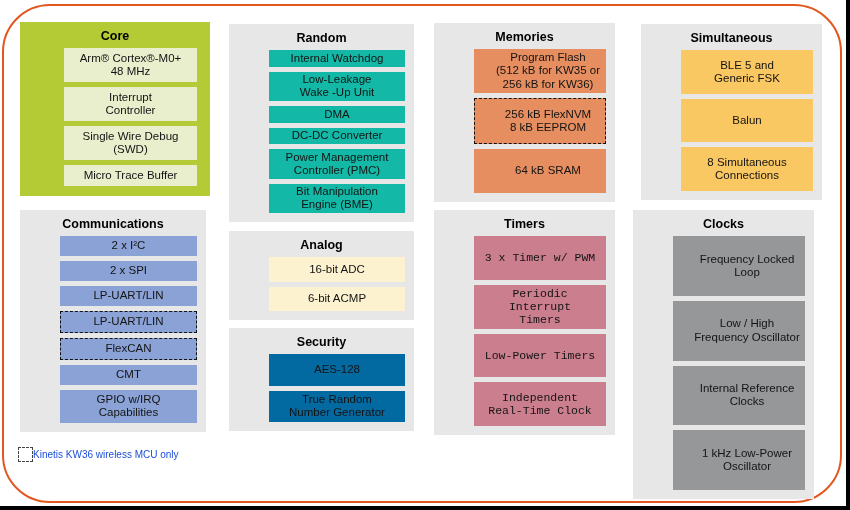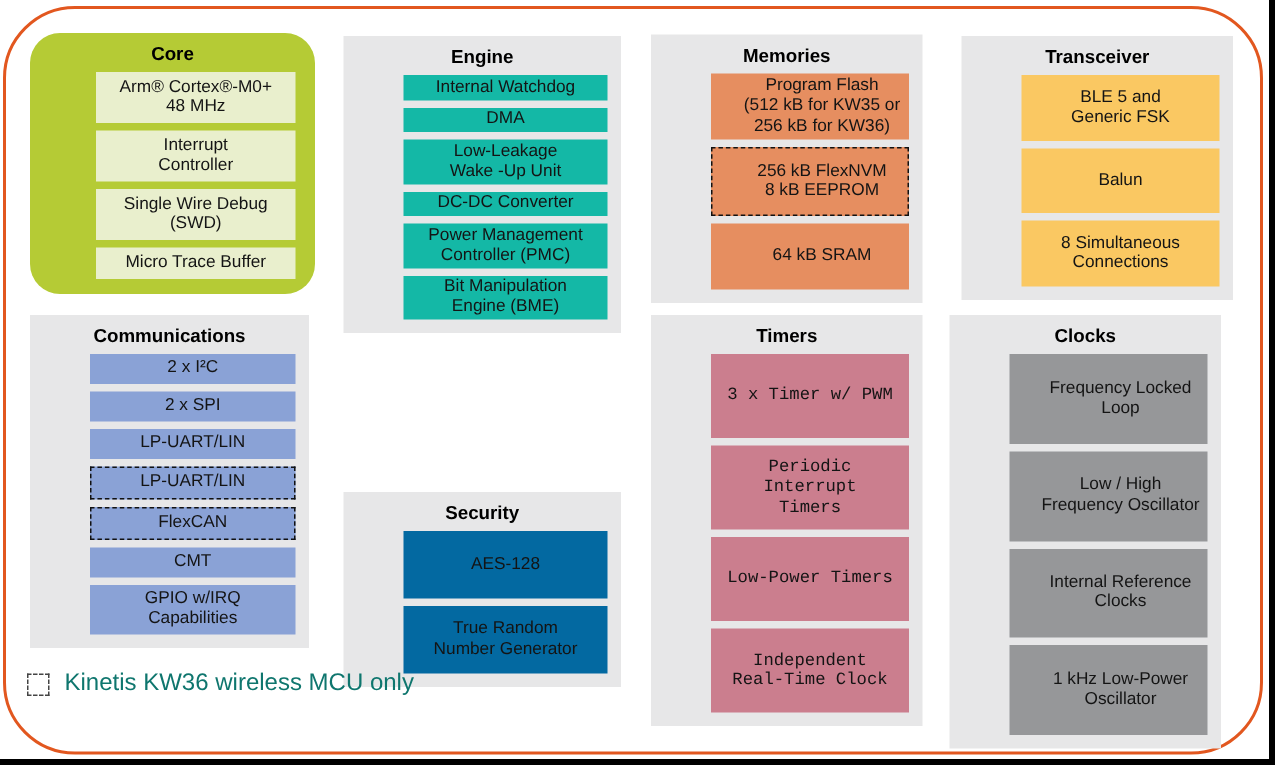--- a/index.html
+++ b/index.html
@@ -27,35 +27,35 @@
     padding:1px 9px 9px;min-height:0;margin-left:31px;
   }
   .item{
     flex:1 1 auto;display:flex;align-items:center;justify-content:center;
     text-align:center;font-size:11.5px;line-height:1.15;white-space:pre-line;
     color:#141414;padding:2px 4px;box-sizing:border-box;min-height:0;
   }
   .eq .item{flex:1 1 0;}
   .item.dashed{border:1.6px dashed #111;}
 
-  .v-core{background:#b5cb35;border-radius:20px;}
+  .v-core{background:#b5cb35;}
   .v-core .items{padding:1px 13px 10px;}
   .v-core .item{background:#e9efcd;}
   .v-comms .item{background:#8aa2d6;}
   .v-system .item{background:#14b8a6;}
   .v-analog .item{background:#fdf2cf;}
   .v-security .item{background:#0369a1;}
   .v-mem .item{background:#e68e60;padding-left:20px;}
   .v-timers .item{background:#cb7e8e;font-family:Liberation Mono, monospace;}
   .v-trx .item{background:#fac862;}
   .v-clocks .item{background:#969799;padding-left:20px;}
 
   .legend{
-    position:absolute;left:18px;top:447px;display:flex;align-items:center;gap:10px;
-    font-size:16px;color:#0f766e;
+    position:absolute;left:18px;top:447px;display:flex;align-items:center;
+    font-size:10px;color:#1d4ed8;
   }
   .legend-box{
     display:inline-block;width:13px;height:13px;border:1.6px dashed #444;background:#fff;
   }
 </style>
 </head>
 <body>
 
 <div class="stage">
   <div class="frame"></div>
@@ -80,70 +80,77 @@
         <div class="item">LP-UART/LIN</div>
         <div class="item dashed">LP-UART/LIN</div>
         <div class="item dashed">FlexCAN</div>
         <div class="item">CMT</div>
         <div class="item">GPIO w/IRQ
 Capabilities</div>
       </div>
   </div>
 
   <div class="section v-system" style="left:229px;top:24px;width:185px;height:198px">
-    <div class="sec-title">Engine</div>
+    <div class="sec-title">Random</div>
     <div class="items">
         <div class="item">Internal Watchdog</div>
-        <div class="item">DMA</div>
         <div class="item">Low-Leakage
 Wake -Up Unit</div>
+        <div class="item">DMA</div>
         <div class="item">DC-DC Converter</div>
         <div class="item">Power Management
 Controller (PMC)</div>
         <div class="item">Bit Manipulation
 Engine (BME)</div>
       </div>
   </div>
 
+  <div class="section v-analog eq" style="left:229px;top:231px;width:185px;height:89px">
+    <div class="sec-title">Analog</div>
+    <div class="items">
+        <div class="item">16-bit ADC</div>
+        <div class="item">6-bit ACMP</div>
+      </div>
+  </div>
 
-  <div class="section v-security eq" style="left:229px;top:328px;width:185px;height:130px">
+  <div class="section v-security eq" style="left:229px;top:328px;width:185px;height:103px">
     <div class="sec-title">Security</div>
     <div class="items">
         <div class="item">AES-128</div>
         <div class="item">True Random
 Number Generator</div>
       </div>
   </div>
 
   <div class="section v-mem eq" style="left:434px;top:23px;width:181px;height:179px">
     <div class="sec-title">Memories</div>
     <div class="items">
         <div class="item">Program Flash
 (512 kB for KW35 or
 256 kB for KW36)</div>
         <div class="item dashed">256 kB FlexNVM
 8 kB EEPROM</div>
         <div class="item">64 kB SRAM</div>
       </div>
   </div>
 
-  <div class="section v-timers eq" style="left:434px;top:210px;width:181px;height:274px">
+  <div class="section v-timers eq" style="left:434px;top:210px;width:181px;height:225px">
     <div class="sec-title">Timers</div>
     <div class="items">
         <div class="item">3 x Timer w/ PWM</div>
         <div class="item">Periodic Interrupt
 Timers</div>
         <div class="item">Low-Power Timers</div>
         <div class="item">Independent
 Real-Time Clock</div>
       </div>
   </div>
 
   <div class="section v-trx eq" style="left:641px;top:24px;width:181px;height:176px">
-    <div class="sec-title">Transceiver</div>
+    <div class="sec-title">Simultaneous</div>
     <div class="items">
         <div class="item">BLE 5 and
 Generic FSK</div>
         <div class="item">Balun</div>
         <div class="item">8 Simultaneous
 Connections</div>
       </div>
   </div>
 
   <div class="section v-clocks eq" style="left:633px;top:210px;width:181px;height:289px">

